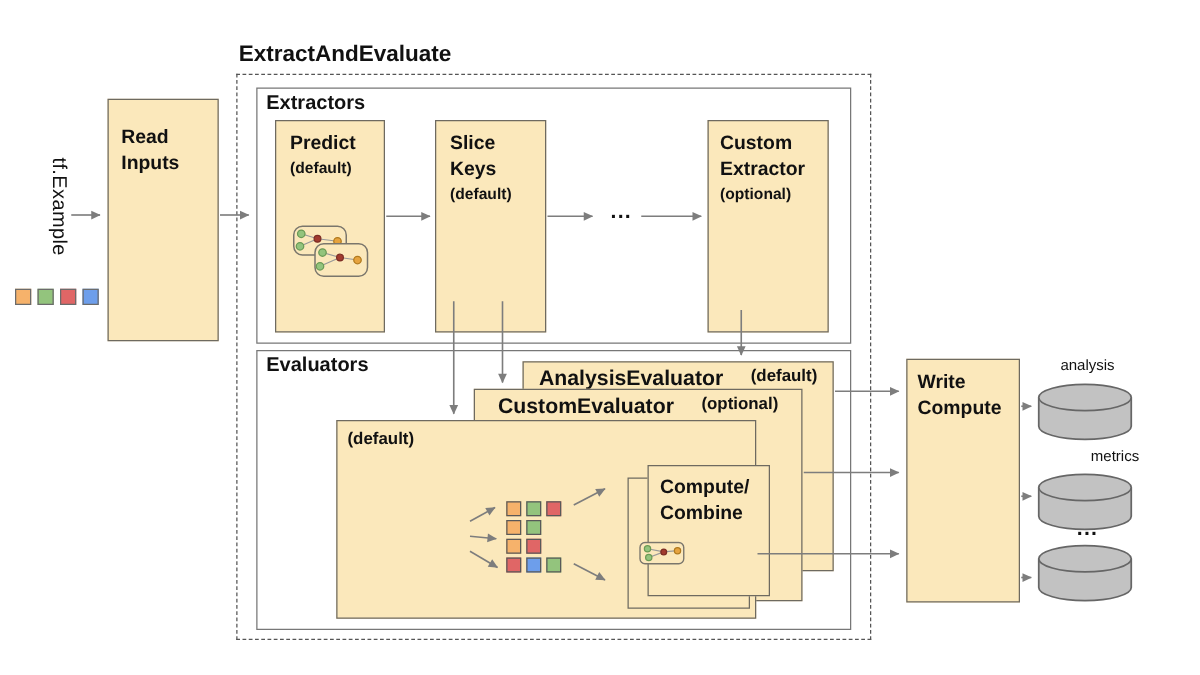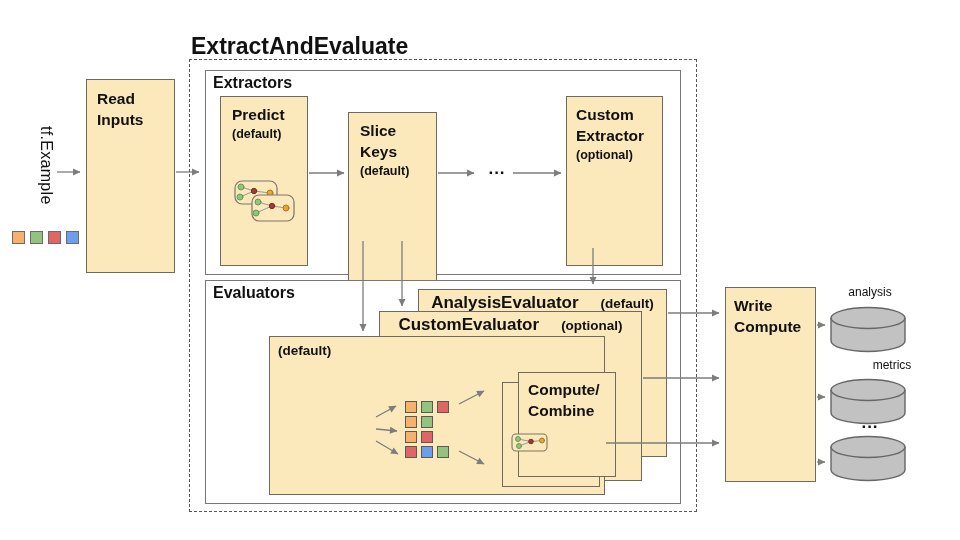--- a/index.html
+++ b/index.html
@@ -1,45 +1,45 @@
 <!DOCTYPE html>
 <html><head>
 <meta charset="utf-8">
 <style>
   html,body{margin:0;padding:0;background:#fff;}
   .canvas{position:relative;width:960px;height:540px;background:#fff;overflow:hidden;
           font-family:"Liberation Sans",sans-serif;color:#111;}
   .overlay{position:absolute;left:0;top:0;z-index:60;pointer-events:none;}
   .overlay line{stroke:#7d7d7d;stroke-width:1.3;}
 
-  .title{position:absolute;left:191px;top:33px;font-size:23px;font-weight:bold;}
+  .title{position:absolute;left:191px;top:33px;font-size:18px;font-weight:bold;}
   .vlabel{position:absolute;left:37px;top:126px;writing-mode:vertical-rl;font-size:16px;letter-spacing:.3px;}
 
   .dashed{position:absolute;left:189px;top:59px;width:508px;height:453px;
           border:1.6px dashed #555;box-sizing:border-box;}
   .section{position:absolute;background:#fff;border:1.4px solid #777;box-sizing:border-box;}
   #extractors{left:205px;top:70px;width:476px;height:205px;}
   #evaluators{left:205px;top:280px;width:476px;height:224px;}
   .section-label{font-size:16px;font-weight:bold;padding:3px 0 0 7px;}
 
   .box{position:absolute;background:#FBE8BB;border:1.3px solid #6e6a60;box-sizing:border-box;}
   .box-title{font-size:15.5px;font-weight:bold;line-height:21px;white-space:pre-line;}
   .qualifier{font-size:12.5px;font-weight:bold;margin-top:2px;}
 
-  #read-inputs{left:86px;top:79px;width:89px;height:194px;padding:8px 0 0 10px;}
+  #read-inputs{left:86px;top:79px;width:89px;height:194px;padding:19px 0 0 10px;}
   #predict{left:220px;top:96px;width:88px;height:170px;padding:7px 0 0 11px;}
-  #slice-keys{left:348px;top:96px;width:89px;height:170px;padding:7px 0 4px 11px;margin-top:16px;}
+  #slice-keys{left:348px;top:96px;width:89px;height:170px;padding:7px 0 4px 11px;}
   #custom-extractor{left:566px;top:96px;width:97px;height:170px;padding:7px 0 0 9px;}
   .hdots{position:absolute;left:480px;top:159px;width:34px;text-align:center;
          font-size:17px;font-weight:bold;letter-spacing:1px;}
 
   #analysis-evaluator{left:418px;top:289px;width:249px;height:168px;}
   #custom-evaluator{left:379px;top:311px;width:263px;height:170px;}
   #metrics-evaluator{left:269px;top:336px;width:336px;height:159px;}
-  .stack-header{display:flex;justify-content:center;align-items:center;gap:22px;padding-top:3px;}
+  .stack-header{display:flex;justify-content:center;align-items:flex-start;gap:22px;padding-top:3px;}
   #metrics-evaluator .stack-header{justify-content:flex-start;padding:6px 0 0 8px;}
   .stack-name{font-size:17px;font-weight:bold;}
   .stack-qual{font-size:13.5px;font-weight:bold;}
 
   #group-by-slice{left:283px;top:370px;width:90px;height:116px;padding:8px 0 0 9px;}
   #compute-shadow{left:502px;top:382px;width:98px;height:105px;}
   #compute-combine{left:518px;top:372px;width:98px;height:105px;padding:6px 0 0 9px;}
   #write-results{left:725px;top:287px;width:91px;height:195px;padding:7px 0 0 8px;}
 
   .icon{position:absolute;}

